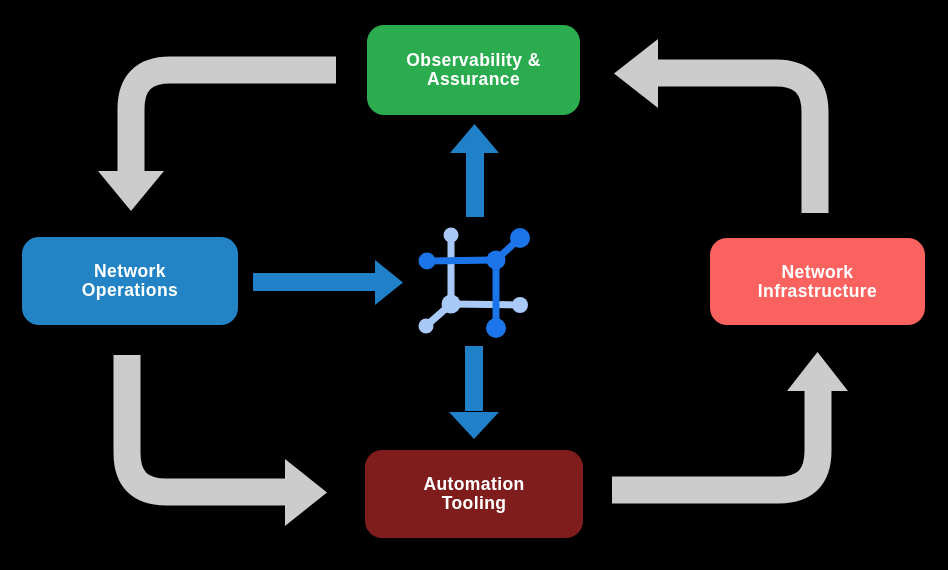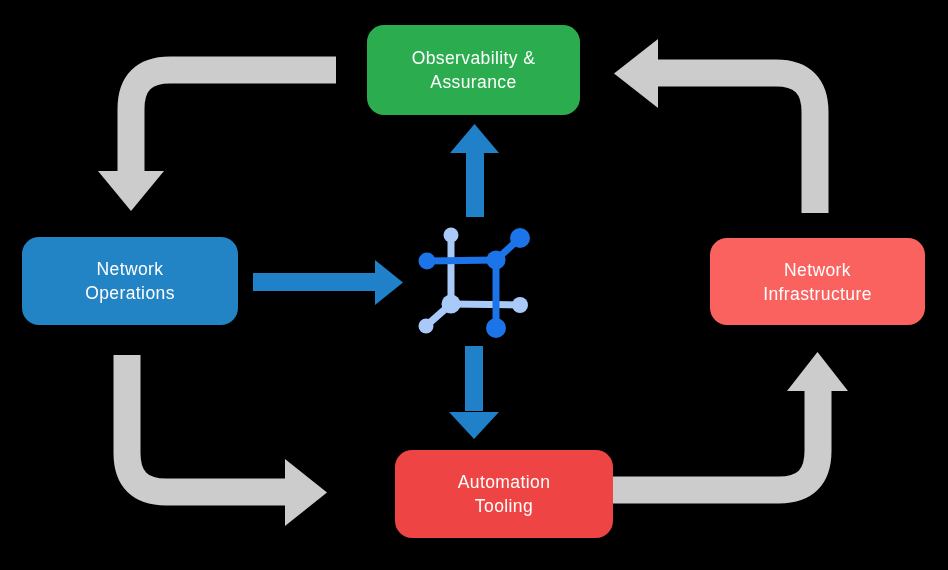--- a/index.html
+++ b/index.html
@@ -20,22 +20,22 @@
     position: absolute;
     border-radius: 17px;
     display: flex;
     align-items: center;
     justify-content: center;
     text-align: center;
   }
   .node-label {
     color: #fff;
     font-size: 17.5px;
-    font-weight: normal;
-    line-height: 24px;
+    font-weight: bold;
+    line-height: 19px;
     letter-spacing: 0.4px;
     white-space: pre-line;
   }
   .node-observability  { left: 367px; top: 25px;  width: 213px; height: 90px; }
   .node-operations     { left: 22px;  top: 237px; width: 216px; height: 88px; }
   .node-infrastructure { left: 710px; top: 238px; width: 215px; height: 87px; }
   .node-automation     { left: 365px; top: 450px; width: 218px; height: 88px; }
   .center-icon {
     position: absolute;
     left: 413px; top: 220px;
@@ -115,18 +115,18 @@
   <div class="node node-operations" style="background-color: rgb(34, 131, 197);">
     <span class="node-label">Network
 Operations</span>
   </div>
 
   <div class="node node-infrastructure" style="background-color: rgb(250, 98, 95);">
     <span class="node-label">Network
 Infrastructure</span>
   </div>
 
-  <div class="node node-automation" style="background-color: #ef4444; margin-left: 30px;">
+  <div class="node node-automation" style="background-color: #7f1d1d;">
     <span class="node-label">Automation
 Tooling</span>
   </div>
 
 </div>
 
 </body></html>

